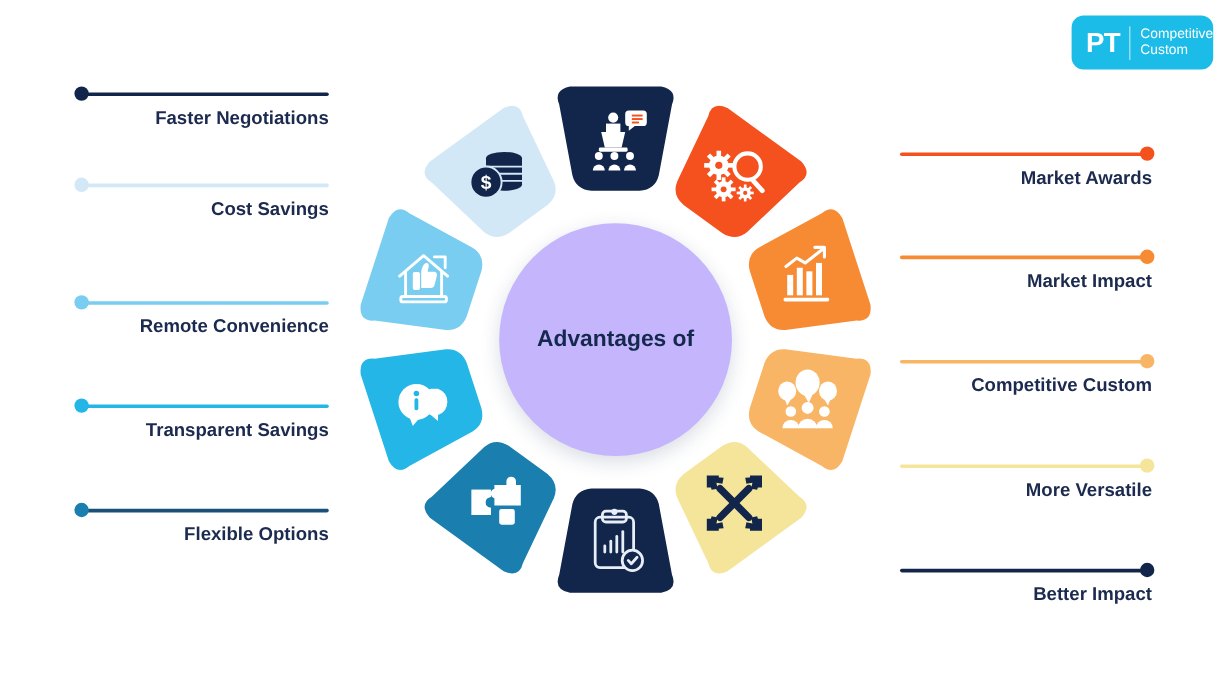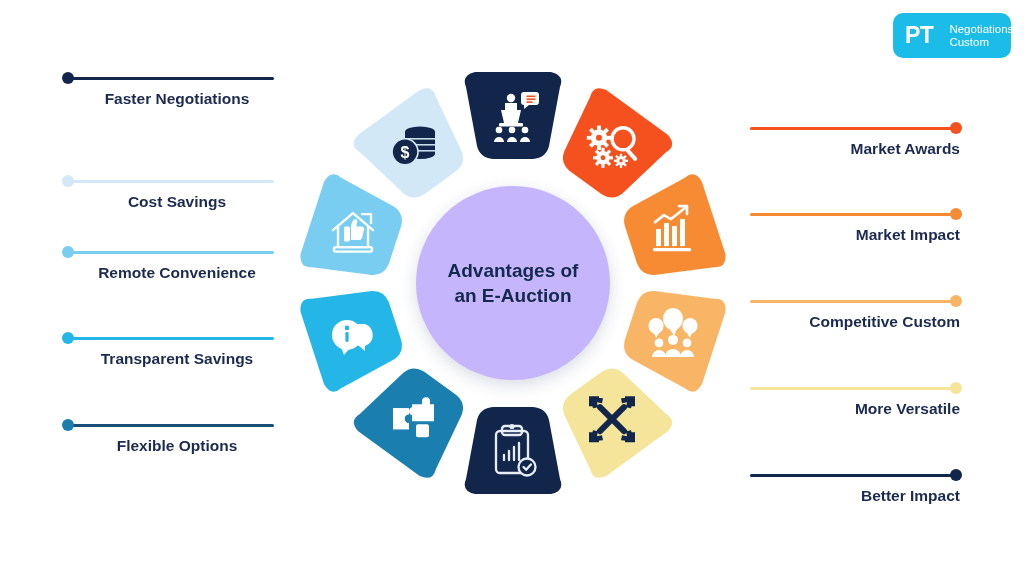--- a/index.html
+++ b/index.html
@@ -39,21 +39,21 @@
   .labels.right .lbl-line { right: 6px; left: 0; }
   .lbl-dot {
     position: absolute; top: 0; width: 12px; height: 12px; border-radius: 50%;
   }
   .labels.left  .lbl-dot { left: 0; }
   .labels.right .lbl-dot { right: 0; }
   .lbl-text {
     font-size: 15.5px; font-weight: bold; color: #1b2a4e;
     margin-top: 6px; white-space: nowrap;
   }
-  .labels.left  .lbl-text { text-align: center; padding-left: 18px; }
+  .labels.left  .lbl-text { text-align: right; padding-left: 18px; }
   .labels.right .lbl-text { text-align: right; padding-right: 2px; }
 
   
   #wheel {
     position: absolute; left: 303px; top: 68px; width: 420px; height: 430px;
   }
   #wheel svg { display: block; width: 420px; height: 430px; overflow: visible; }
 
   .center-circle {
     position: absolute; left: 50%; top: 50%;
@@ -70,36 +70,36 @@
 </style>
 </head>
 <body>
 
 <div id="stage">
 
   <div class="logo">
     <div class="logo-pt">PT</div>
     <div class="logo-div"></div>
     <div class="logo-txt">
-      <span>Negotiations</span>
+      <span>Competitive</span>
       <span>Custom</span>
     </div>
   </div>
 
   <div class="labels left">
 
     <div class="lbl-item" style="top:0px">
       <div class="lbl-line-wrap">
         <div class="lbl-line" style="background:#12264b"></div>
         <div class="lbl-dot" style="background:#12264b"></div>
       </div>
       <div class="lbl-text">Faster Negotiations</div>
     </div>
 
-    <div class="lbl-item" style="top:103px">
+    <div class="lbl-item" style="top:76px">
       <div class="lbl-line-wrap">
         <div class="lbl-line" style="background:#d3e8f6"></div>
         <div class="lbl-dot" style="background:#d3e8f6"></div>
       </div>
       <div class="lbl-text">Cost Savings</div>
     </div>
 
     <div class="lbl-item" style="top:174px">
       <div class="lbl-line-wrap">
         <div class="lbl-line" style="background:#79cdf0"></div>
@@ -394,18 +394,17 @@
           <circle cx="-9" cy="5" r="13" fill="#12264b" stroke="#d3e8f6" stroke-width="1.6"></circle>
           <text x="-9" y="11" font-family="Liberation Sans, sans-serif" font-size="16" font-weight="bold" fill="#ffffff" text-anchor="middle">$</text>
         </g>
 
       </g>
     </svg>
 
     <div class="center-circle">
       <div class="center-title">
         <div>Advantages of</div>
-        <div>an E-Auction</div>
       </div>
     </div>
   </div>
 
 </div>
 
 </body></html>

